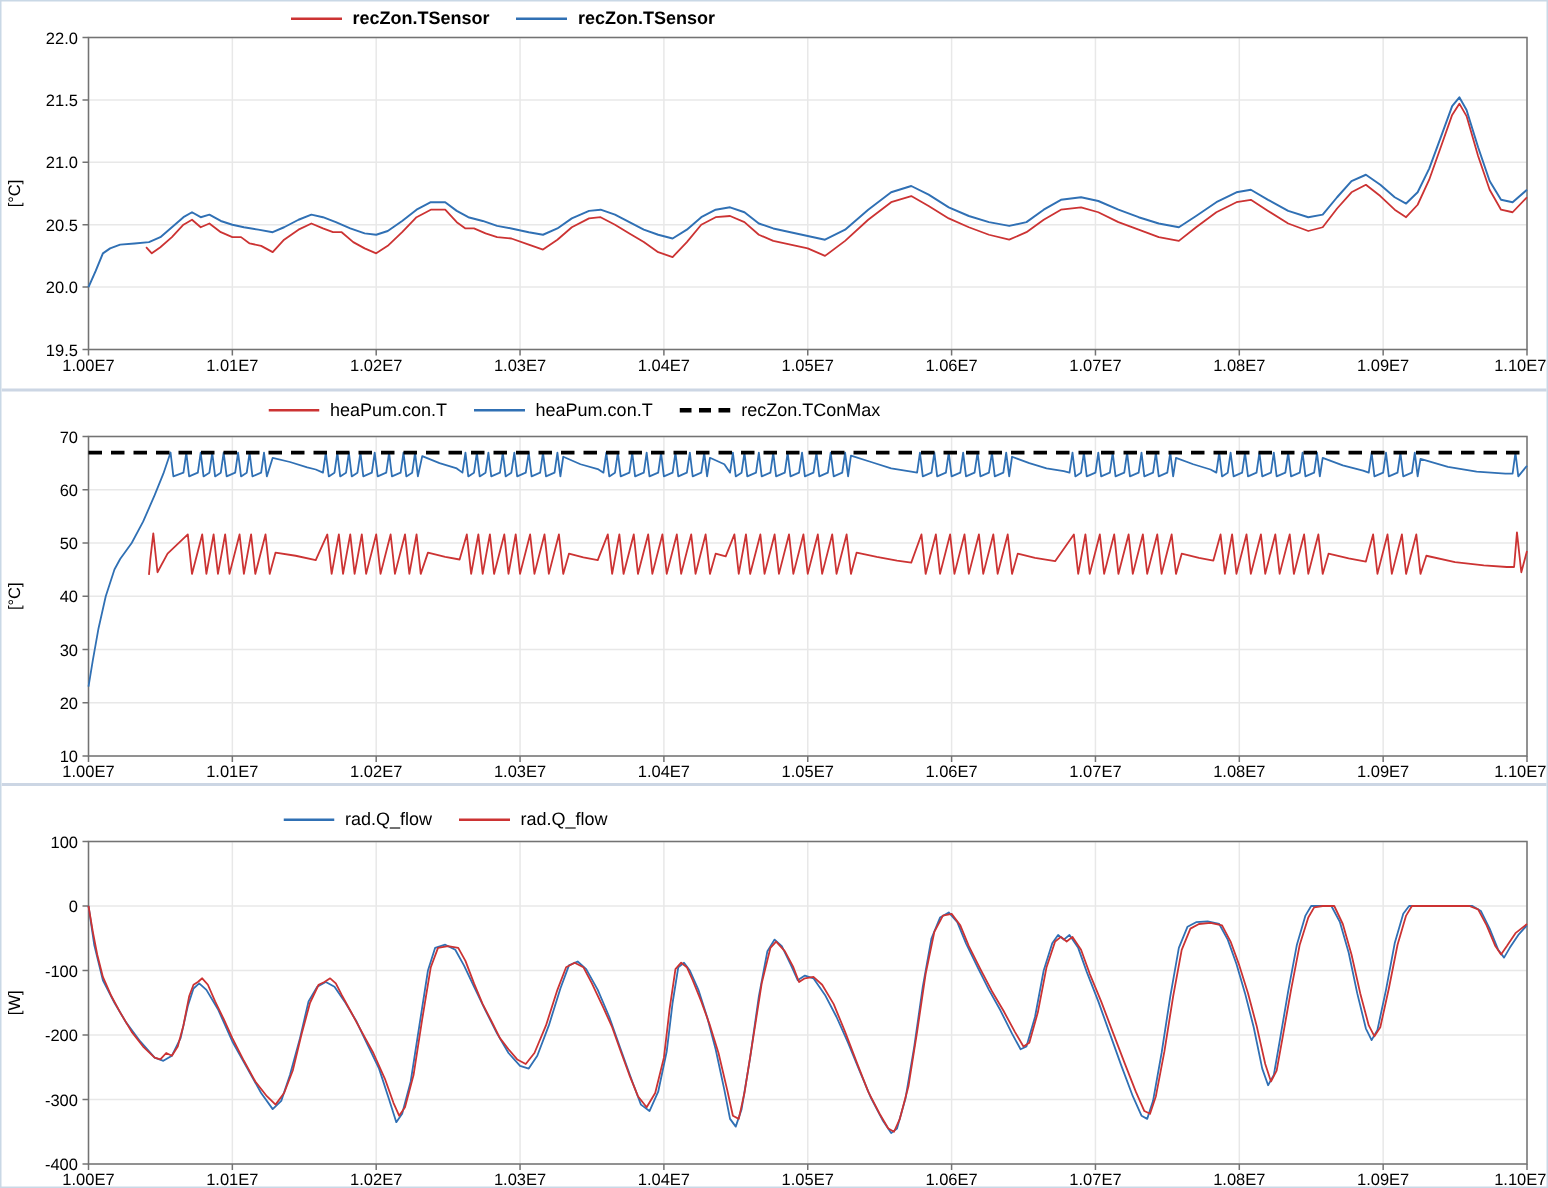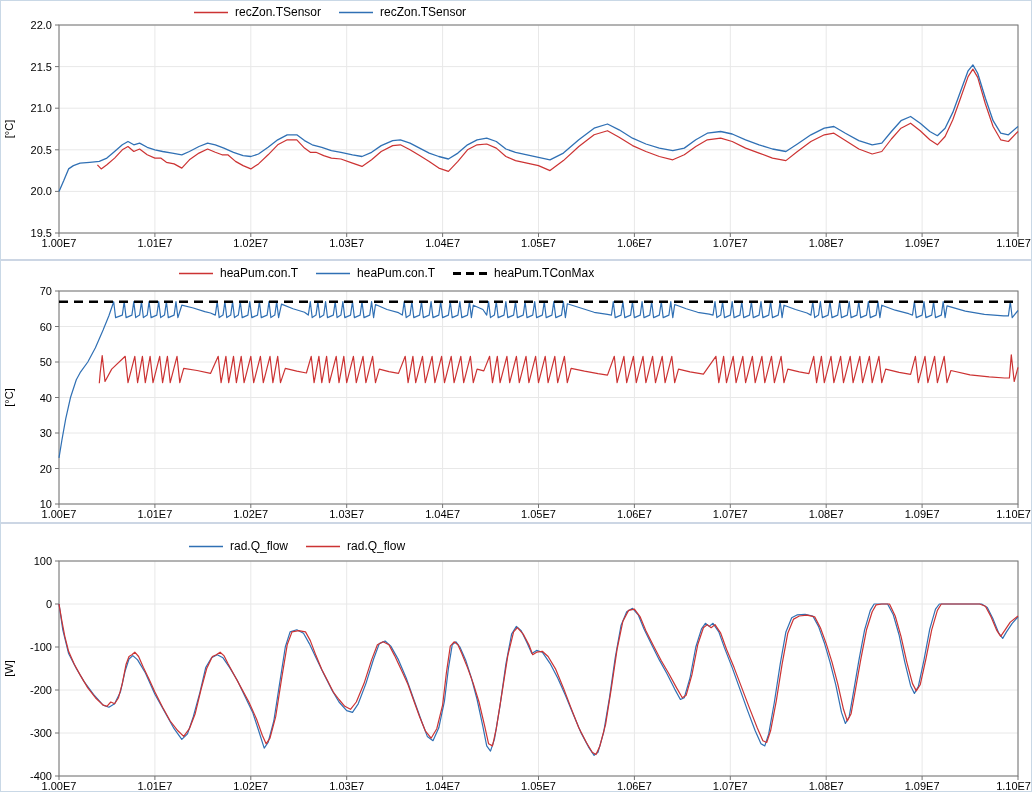--- a/index.html
+++ b/index.html
@@ -10,21 +10,21 @@
   .legend{position:absolute;display:flex;gap:18px;align-items:center;height:16px;z-index:5;}
   .lg-entry{display:flex;gap:7px;align-items:center;font-size:12px;color:#000;white-space:nowrap;cursor:default;}
   .tk{font-family:"Liberation Sans",sans-serif;font-size:11px;fill:#000000;}
   .axlabel{font-family:"Liberation Sans",sans-serif;font-size:11px;fill:#000000;}
 </style>
 </head>
 <body>
 
 <div id="app">
   <div class="panel" id="panel0" style="top:0;height:258px;">
-    <div class="legend" style="left:193px;top:3px;">
+    <div class="legend" style="left:193px;top:3px;font-weight:bold;">
         <div class="lg-entry">
           <svg width="34" height="9">
             <line x1="0" y1="4.5" x2="34" y2="4.5" stroke="#cc3333" stroke-width="1.6"></line>
           </svg>
           <span>recZon.TSensor</span>
         </div>
         <div class="lg-entry">
           <svg width="34" height="9">
             <line x1="0" y1="4.5" x2="34" y2="4.5" stroke="#3070b4" stroke-width="1.6"></line>
           </svg>
@@ -100,21 +100,21 @@
         <div class="lg-entry">
           <svg width="34" height="9">
             <line x1="0" y1="4.5" x2="34" y2="4.5" stroke="#3070b4" stroke-width="1.6"></line>
           </svg>
           <span>heaPum.con.T</span>
         </div>
         <div class="lg-entry">
           <svg width="34" height="9">
             <line x1="0" y1="4.5" x2="34" y2="4.5" stroke="#000000" stroke-width="3" stroke-dasharray="8 5"></line>
           </svg>
-          <span>heaPum.TConMax</span>
+          <span>recZon.TConMax</span>
         </div>
       </div>
     <svg width="1032" height="263">
         <line x1="58" y1="32" x2="58" y2="245" stroke="#e8e8e8" stroke-width="1"></line>
         <line x1="153.9" y1="32" x2="153.9" y2="245" stroke="#e8e8e8" stroke-width="1"></line>
         <line x1="249.8" y1="32" x2="249.8" y2="245" stroke="#e8e8e8" stroke-width="1"></line>
         <line x1="345.7" y1="32" x2="345.7" y2="245" stroke="#e8e8e8" stroke-width="1"></line>
         <line x1="441.6" y1="32" x2="441.6" y2="245" stroke="#e8e8e8" stroke-width="1"></line>
         <line x1="537.5" y1="32" x2="537.5" y2="245" stroke="#e8e8e8" stroke-width="1"></line>
         <line x1="633.4" y1="32" x2="633.4" y2="245" stroke="#e8e8e8" stroke-width="1"></line>

